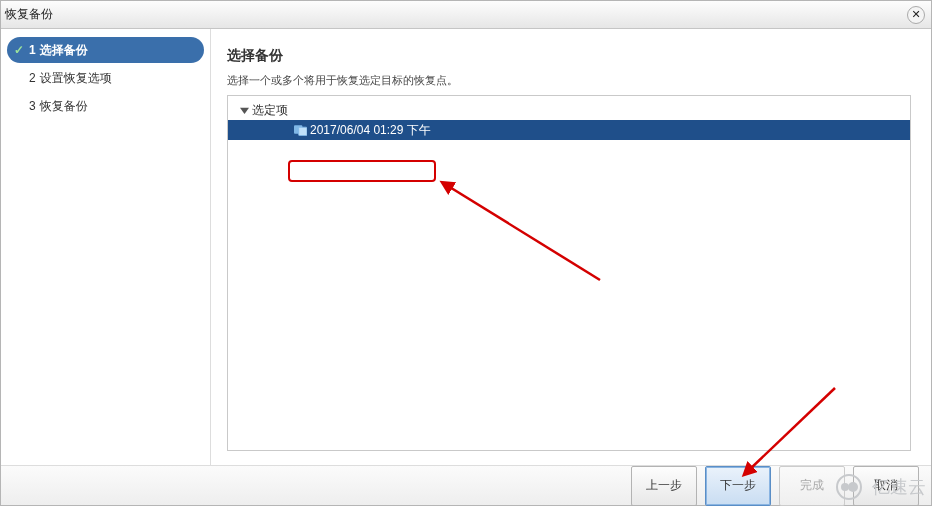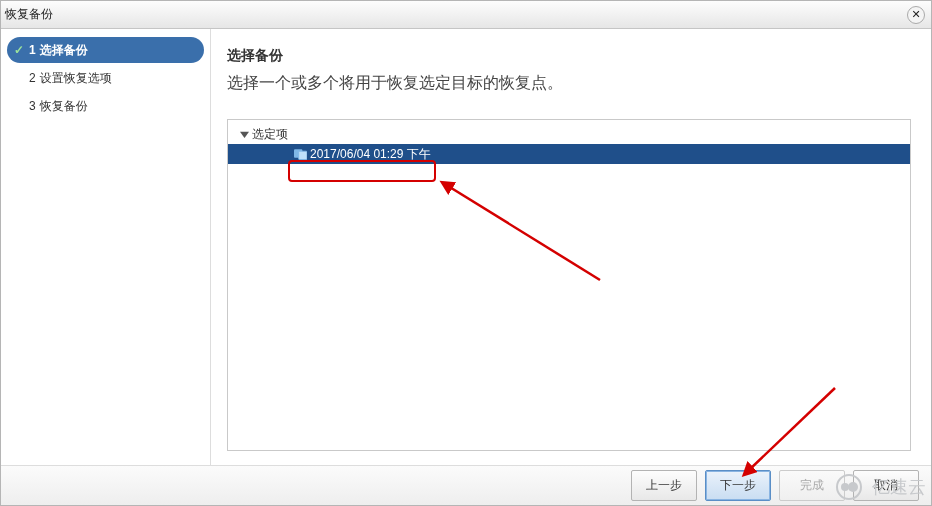--- a/index.html
+++ b/index.html
@@ -10,33 +10,33 @@
   .body{flex:1;display:flex;min-height:0}
   .sidebar{width:210px;background:#fff;border-right:1px solid #ddd;padding:8px 6px}
   .step{display:flex;align-items:center;height:26px;padding:0 8px 0 4px;color:#333;font-size:12px;margin-bottom:2px;border-radius:13px}
   .step .chk{width:16px;text-align:center;font-weight:bold}
   .step .num{margin:0 4px 0 2px}
   .step.active{background:#3a6fab;color:#fff;font-weight:bold}
   .step .chk.ok{color:#41a341}
   .step.active .chk.ok{color:#9be29b}
   .main{flex:1;display:flex;flex-direction:column;padding:18px 20px 12px 16px;min-height:0}
   .sec-title{font-size:14px;font-weight:bold;margin-bottom:8px}
-  .sec-desc{font-size:16px;color:#444;margin-bottom:25px}
+  .sec-desc{font-size:11px;color:#444;margin-bottom:7px}
   .tree-wrap{flex:1;border:1px solid #c9c9c9;background:#fff;margin-bottom:2px;min-height:0;overflow:hidden}
   .tree{padding-top:4px}
   .trow{display:flex;align-items:center;height:20px;font-size:12px}
   .tw{width:16px;display:inline-flex;justify-content:center;align-items:center;color:#555;cursor:pointer}
   .tw svg{fill:#555}
   .ind{display:inline-block;height:1px}
   .ticon{width:16px;display:inline-flex;justify-content:center;align-items:center;margin-right:2px}
   .trow.sel{background:#1f4f8a;color:#fff}
   .hl{position:absolute;border:2px solid #d40000;border-radius:4px;pointer-events:none}
   .arrow-svg{position:absolute;pointer-events:none}
   .footer{height:40px;border-top:1px solid #ddd;background:linear-gradient(#fbfbfb,#eee);display:flex;align-items:center;justify-content:flex-end;gap:8px;padding:0 12px}
-  .btn{min-width:66px;height:31px;border:1px solid #b3b3b3;background:linear-gradient(#fdfdfd,#e8e8e8);border-radius:2px;font-size:12px;color:#333;cursor:pointer;padding:0 6px}
+  .btn{min-width:66px;height:40px;border:1px solid #b3b3b3;background:linear-gradient(#fdfdfd,#e8e8e8);border-radius:2px;font-size:12px;color:#333;cursor:pointer;padding:0 6px}
   .btn.primary{border-color:#5a8ec6;background:linear-gradient(#eaf2fb,#c9ddf2);box-shadow:0 0 0 1px #89b4e2 inset}
   .btn[disabled]{color:#aaa;cursor:default;background:linear-gradient(#fafafa,#efefef);border-color:#ccc}
   .watermark{position:absolute;right:6px;bottom:6px;color:#c7c9cc;font-size:18px;display:flex;align-items:center;gap:10px;pointer-events:none}
   .watermark .logo{width:26px;height:26px;border:2px solid #c7c9cc;border-radius:50%;position:relative}
   .watermark .logo:before,.watermark .logo:after{content:"";position:absolute;background:#c7c9cc;border-radius:50%}
   .watermark .logo:before{width:8px;height:8px;left:3px;top:7px}
   .watermark .logo:after{width:10px;height:10px;right:2px;top:6px}
 </style>
 </head>
 <body>

